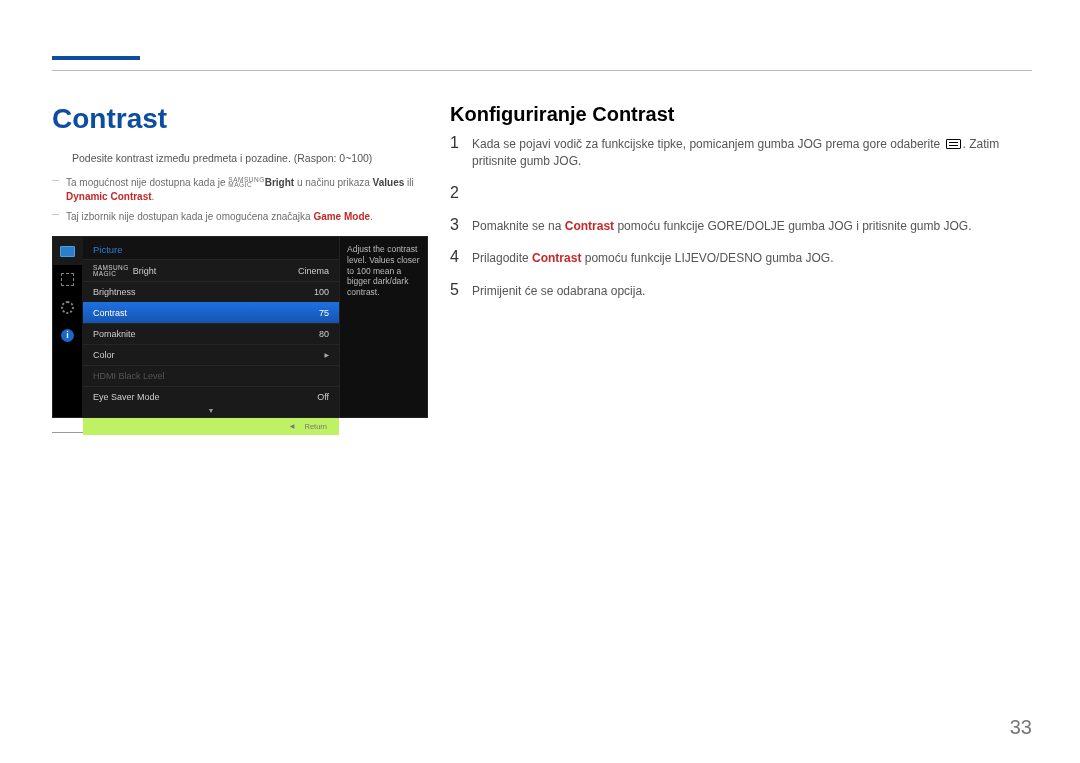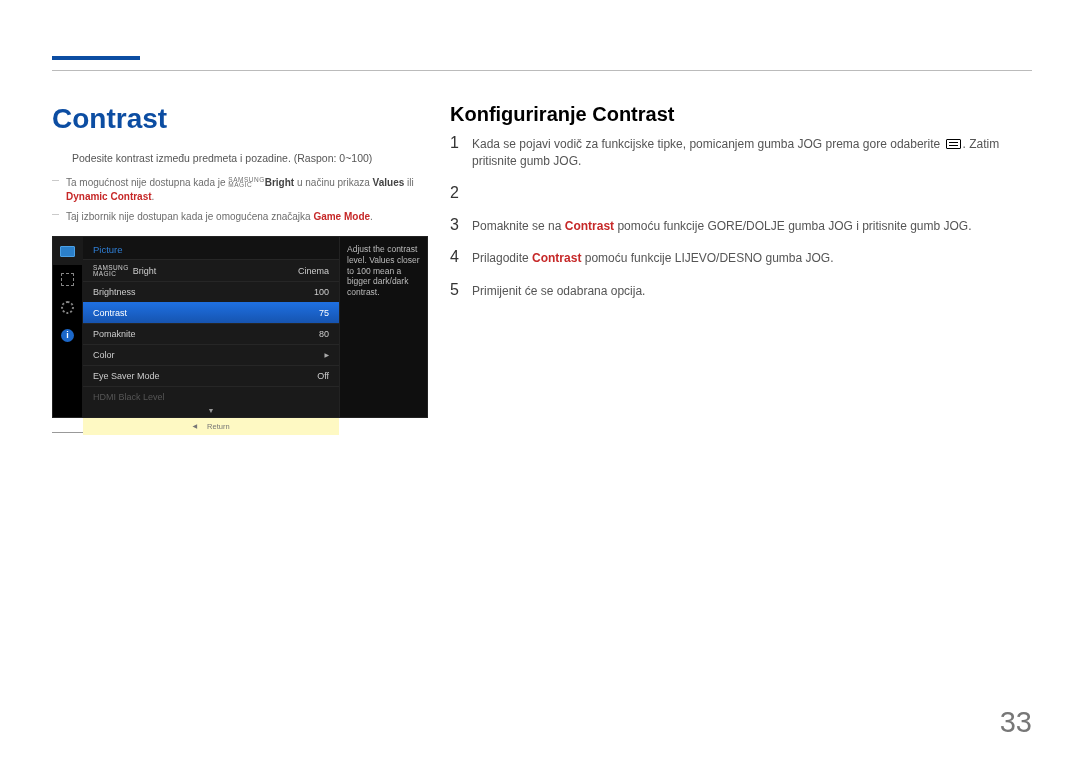--- a/index.html
+++ b/index.html
@@ -172,26 +172,26 @@
     color:#fff;
     border-top:1px solid #1e6fe0;
   }
   .osd-row.dim { color:#555; }
   .osd-row .label { display:flex; align-items:center; gap:4px;}
   .osd-row .val { color:inherit; }
   .osd-row .arrow { font-size:6px; color:#aaa;}
   .osd-foot {
     margin-top:auto;
     display:flex;
-    justify-content:center;
+    justify-content:flex-end;
     gap:10px;
-    padding: 4px 3px;
+    padding: 4px 12px;
     font-size:7.5px;
     color:#777;
-    background:#fef9c3;
+    background:#bef264;
     border-top:1px solid #222;
   }
   .osd-foot .tri { font-size:6px; }
   .osd-right {
     width: 88px;
     background:#0f0f0f;
     color:#bbb;
     font-size:8.5px;
     line-height:1.25;
     padding: 7px 7px;
@@ -217,21 +217,21 @@
     position:absolute;
     left:0;
     top:-1px;
     color:#aaa;
     font-size:6px;
   }
   .page-num {
     position:absolute;
     right: 48px;
     bottom: 24px;
-    font-size: 29px;
+    font-size: 20px;
     color:#777;
     font-weight:300;
   }
 </style>
 </head>
 <body>
 
 <div class="page">
   <div class="top-accent"></div>
   <div class="top-rule"></div>
@@ -283,27 +283,27 @@
             <span class="val">75</span>
           </div>
           <div class="osd-row">
             <span class="label">Pomaknite</span>
             <span class="val">80</span>
           </div>
           <div class="osd-row">
             <span class="label">Color</span>
             <span class="val arrow">▶</span>
           </div>
-          <div class="osd-row">
-            <span class="label">Eye Saver Mode</span>
-            <span class="val">Off</span>
-          </div>
           <div class="osd-row dim">
             <span class="label">HDMI Black Level</span>
             <span class="val"></span>
+          </div>
+          <div class="osd-row">
+            <span class="label">Eye Saver Mode</span>
+            <span class="val">Off</span>
           </div>
           <span class="tri-down">▼</span>
           <div class="osd-foot">
             <span class="tri">◀</span>
             <span>Return</span>
           </div>
         </div>
         <div class="osd-right">Adjust the contrast level. Values closer to 100 mean a bigger dark/dark contrast.</div>
       </div>
 

